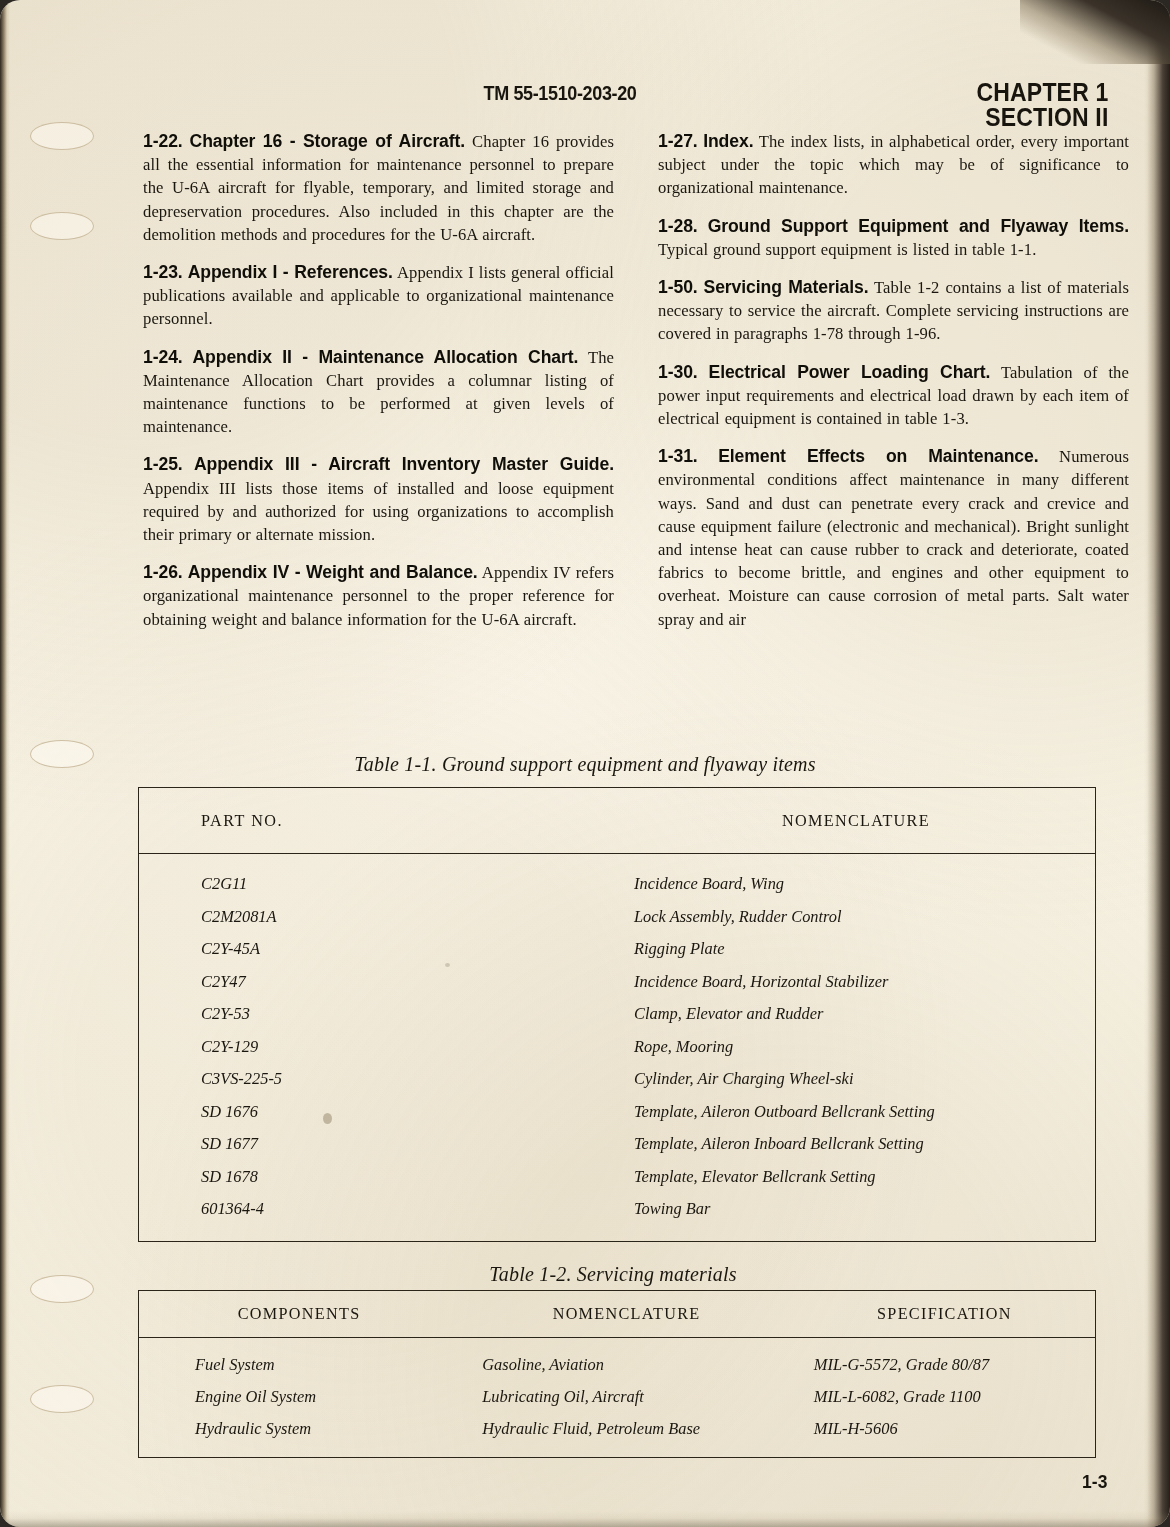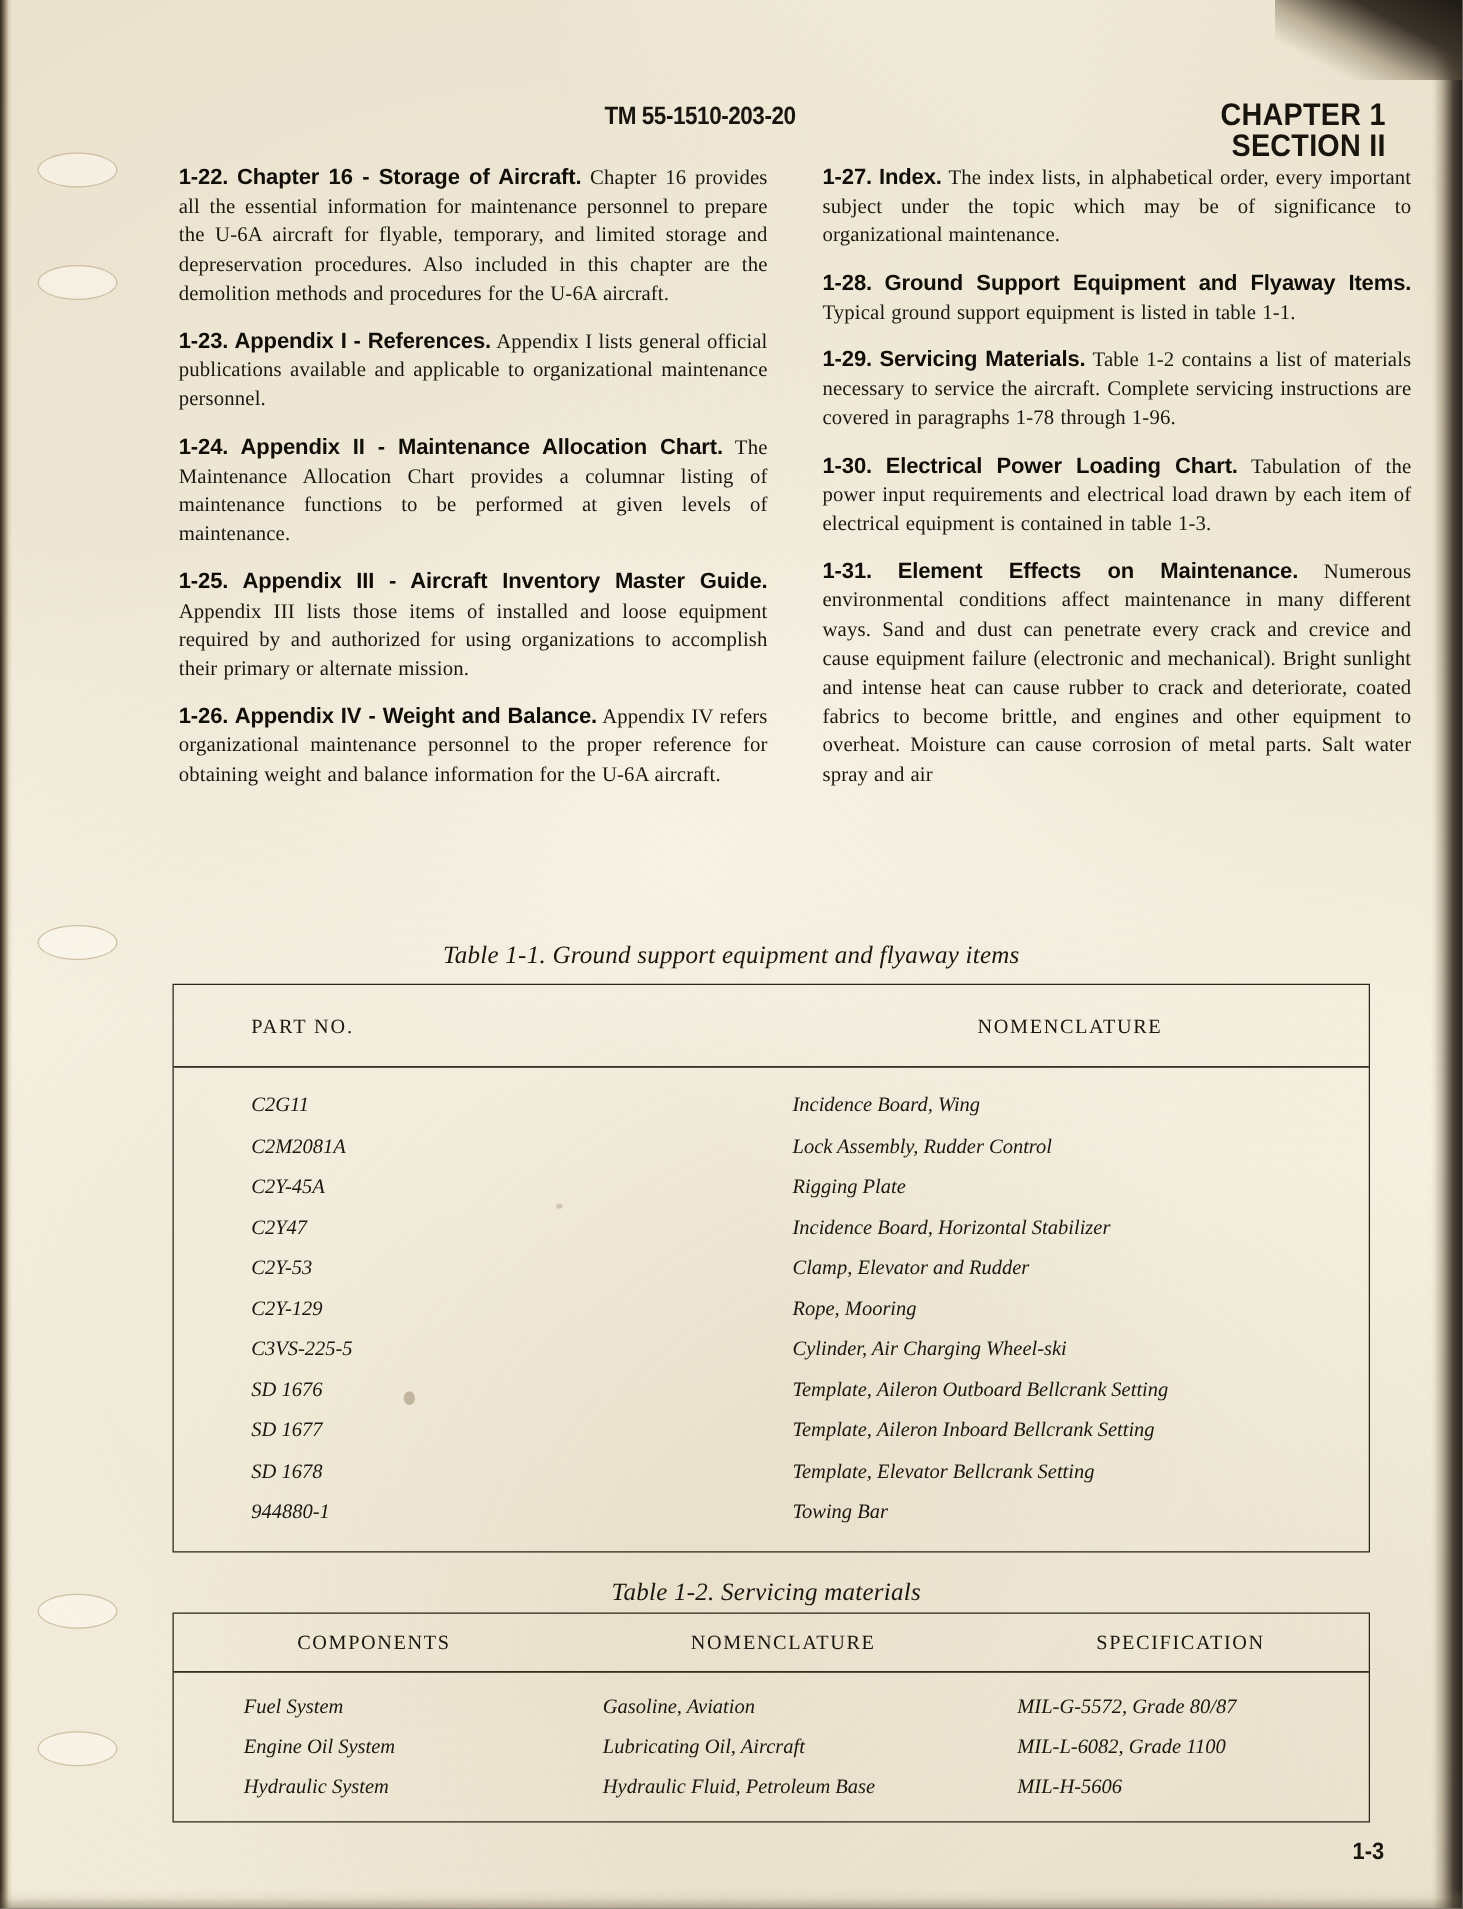--- a/index.html
+++ b/index.html
@@ -15,20 +15,21 @@
     font-family: "Liberation Serif", "DejaVu Serif", serif;
   }
 
   
   #page {
     position: absolute;
     inset: 0;
     background:
       radial-gradient(ellipse 120% 90% at 40% 45%, #fbf7ec 0%, #f6f1e2 52%, #efe8d6 78%, #e6ddc8 100%);
     overflow: hidden;
+    border-radius: 20px;
   }
   
   #grain {
     position: absolute; inset: 0;
     pointer-events: none;
     background:
       radial-gradient(circle at 12% 8%, rgba(190,170,130,.16) 0 18%, transparent 40%),
       radial-gradient(circle at 88% 22%, rgba(190,170,130,.13) 0 14%, transparent 38%),
       radial-gradient(circle at 65% 88%, rgba(185,165,125,.12) 0 16%, transparent 42%),
       radial-gradient(circle at 30% 70%, rgba(195,175,135,.10) 0 20%, transparent 45%);
@@ -229,21 +230,21 @@
         <span class="ph">1-27.</span>
         <span class="ph">Index.</span>
         <span>The index lists, in alphabetical order, every important subject under the topic which may be of significance to organizational maintenance.</span>
       </p>
       <p class="para">
         <span class="ph">1-28.</span>
         <span class="ph">Ground Support Equipment and Flyaway Items.</span>
         <span>Typical ground support equipment is listed in table 1-1.</span>
       </p>
       <p class="para">
-        <span class="ph">1-29.</span>
+        <span class="ph">1-50.</span>
         <span class="ph">Servicing Materials.</span>
         <span>Table 1-2 contains a list of materials necessary to service the aircraft. Complete servicing instructions are covered in paragraphs 1-78 through 1-96.</span>
       </p>
       <p class="para">
         <span class="ph">1-30.</span>
         <span class="ph">Electrical Power Loading Chart.</span>
         <span>Tabulation of the power input requirements and electrical load drawn by each item of electrical equipment is contained in table 1-3.</span>
       </p>
       <p class="para">
         <span class="ph">1-31.</span>
@@ -299,21 +300,21 @@
         </tr>
         <tr>
           <td class="c1">SD 1677</td>
           <td class="c2">Template, Aileron Inboard Bellcrank Setting</td>
         </tr>
         <tr>
           <td class="c1">SD 1678</td>
           <td class="c2">Template, Elevator Bellcrank Setting</td>
         </tr>
         <tr>
-          <td class="c1">944880-1</td>
+          <td class="c1">601364-4</td>
           <td class="c2">Towing Bar</td>
         </tr>
       </tbody>
     </table>
   </div>
 
   <div class="table-caption" style="top:1263px; left:0;margin-left:28px;">Table 1-2.  Servicing materials</div>
 
   <div class="tbl-wrap" id="table-1-2">
     <table class="doc">

